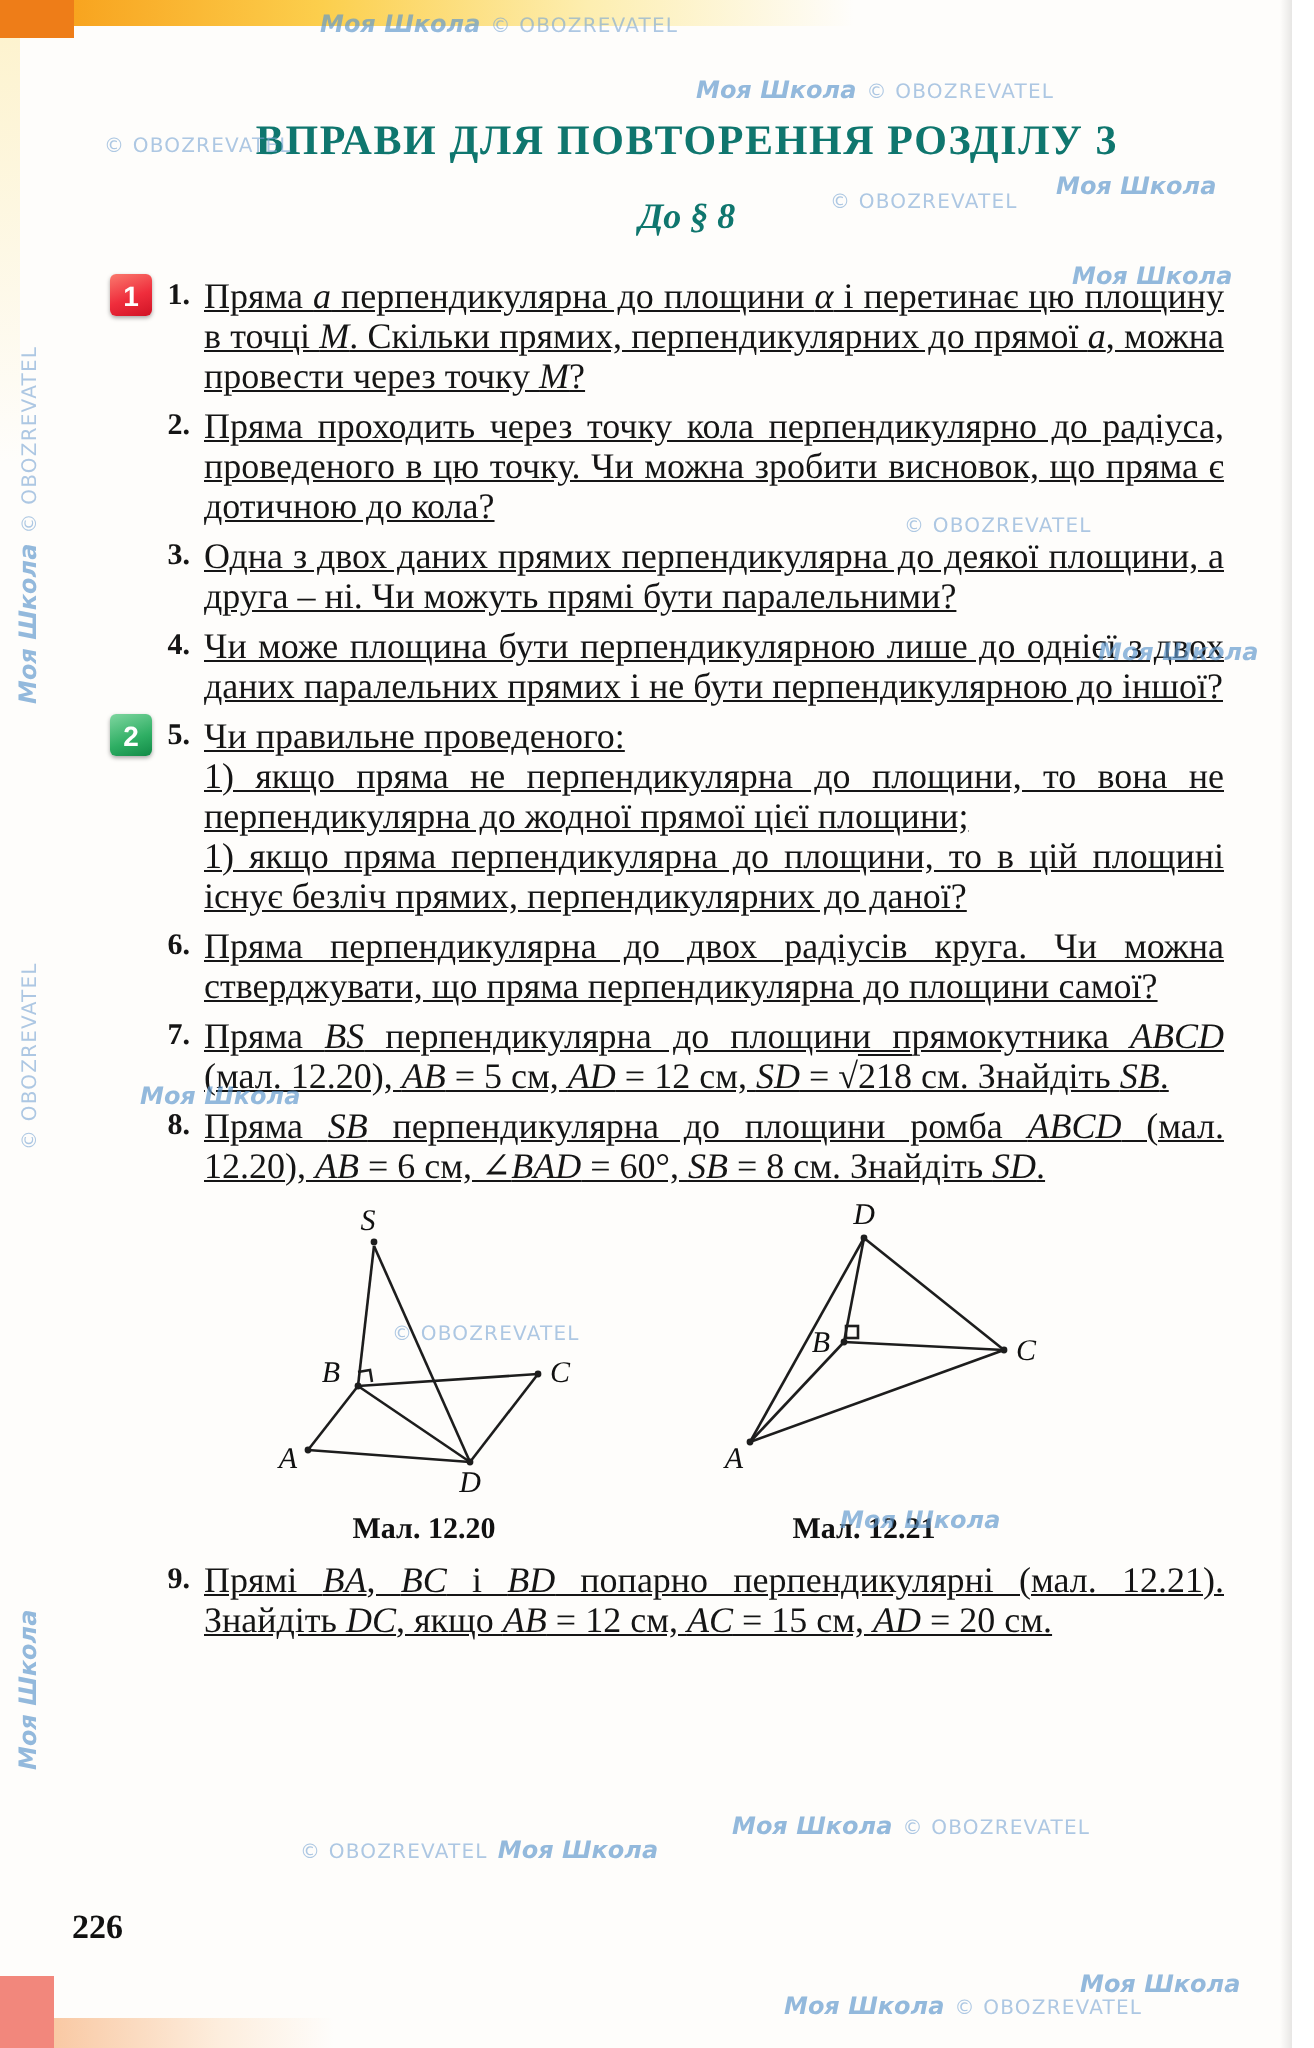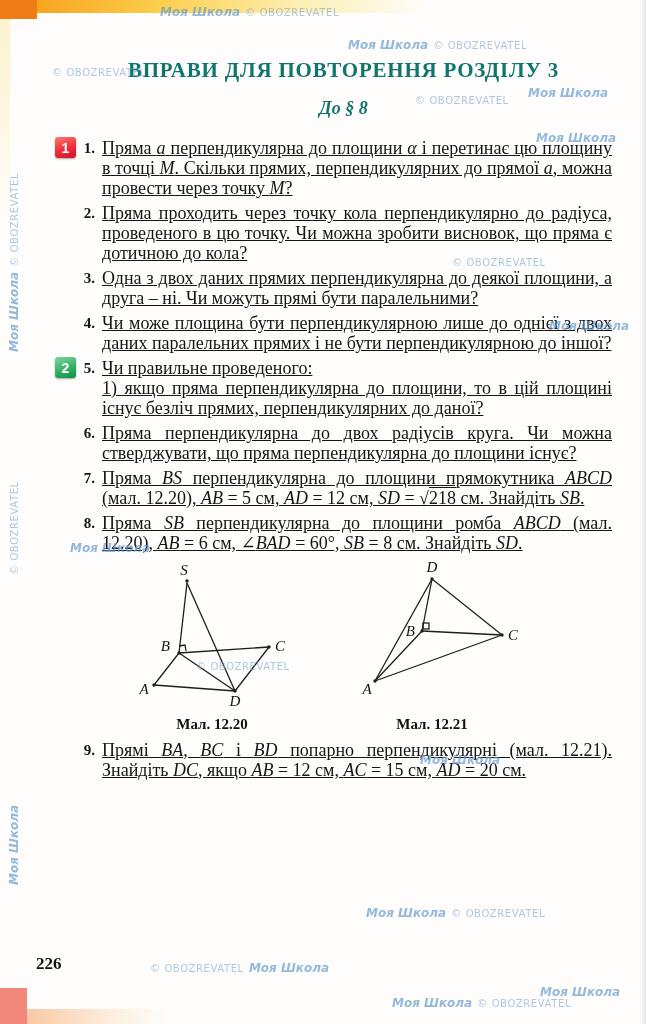--- a/index.html
+++ b/index.html
@@ -88,21 +88,21 @@
   <div class="wm" style="left:52px;top:61px"><span class="wm-credit">© OBOZREVATEL</span></div>
   <div class="wm" style="left:415px;top:89px"><span class="wm-credit">© OBOZREVATEL</span></div>
   <div class="wm" style="left:528px;top:82px"><span class="wm-school">Моя Школа</span></div>
   <div class="wm" style="left:536px;top:127px"><span class="wm-school">Моя Школа</span></div>
   <div class="wm" style="left:452px;top:251px"><span class="wm-credit">© OBOZREVATEL</span></div>
   <div class="wm" style="left:549px;top:315px"><span class="wm-school">Моя Школа</span></div>
   <div class="wm" style="left:70px;top:537px"><span class="wm-school">Моя Школа</span></div>
   <div class="wm" style="left:196px;top:655px"><span class="wm-credit">© OBOZREVATEL</span></div>
   <div class="wm" style="left:420px;top:749px"><span class="wm-school">Моя Школа</span></div>
   <div class="wm" style="left:366px;top:902px"><span class="wm-school">Моя Школа</span> <span class="wm-credit">© OBOZREVATEL</span></div>
-  <div class="wm" style="left:150px;top:957px"><span class="wm-credit">© OBOZREVATEL</span> <span class="wm-school">Моя Школа</span></div>
+  <div class="wm" style="left:150px;top:914px"><span class="wm-credit">© OBOZREVATEL</span> <span class="wm-school">Моя Школа</span></div>
   <div class="wm" style="left:392px;top:992px"><span class="wm-school">Моя Школа</span> <span class="wm-credit">© OBOZREVATEL</span></div>
   <div class="wm" style="left:540px;top:981px"><span class="wm-school">Моя Школа</span></div>
   <div class="wm wm-v" style="left:3px;top:352px"><span class="wm-school">Моя Школа</span> <span class="wm-credit">© OBOZREVATEL</span></div>
   <div class="wm wm-v" style="left:3px;top:575px"><span class="wm-credit">© OBOZREVATEL</span></div>
   <div class="wm wm-v" style="left:3px;top:885px"><span class="wm-school">Моя Школа</span></div>
   <div class="wm wm-v" style="left:645px;top:332px"><span class="wm-school">Моя Школа</span></div>
 
   <main class="content">
     <h1 class="title">ВПРАВИ ДЛЯ ПОВТОРЕННЯ РОЗДІЛУ 3</h1>
     <h2 class="subtitle">До § 8</h2>
@@ -128,27 +128,28 @@
       <div class="problem">
         <span class="pnum">4.</span>
         <div class="ptext">Чи може площина бути перпендикулярною лише до однієї з двох даних паралельних прямих і не бути перпендикулярною до іншої?</div>
       </div>
 
       <div class="problem">
         <span class="badge badge-green">2</span>
         <span class="pnum">5.</span>
         <div class="pbody">
           <div class="ptext">Чи правильне проведеного:</div>
+          <div class="ptext">1) якщо пряма не перпендикулярна до площини, то вона не перпендикулярна до жодної прямої цієї площини;</div>
           <div class="ptext">1) якщо пряма перпендикулярна до площини, то в цій площині існує безліч прямих, перпендикулярних до даної?</div>
         </div>
       </div>
 
       <div class="problem">
         <span class="pnum">6.</span>
-        <div class="ptext">Пряма перпендикулярна до двох радіусів круга. Чи можна стверджувати, що пряма перпендикулярна до площини існує?</div>
+        <div class="ptext">Пряма перпендикулярна до двох радіусів круга. Чи можна стверджувати, що пряма перпендикулярна до площини самої?</div>
       </div>
 
       <div class="problem">
         <span class="pnum">7.</span>
         <div class="ptext">Пряма <i>BS</i> перпендикулярна до площини прямокутника <i>ABCD</i> (мал. 12.20), <i>AB</i> = 5 см, <i>AD</i> = 12 см, <i>SD</i> = √<span class="radical">218</span> см. Знайдіть <i>SB</i>.</div>
       </div>
 
       <div class="problem">
         <span class="pnum">8.</span>
         <div class="ptext">Пряма <i>SB</i> перпендикулярна до площини ромба <i>ABCD</i> (мал. 12.20), <i>AB</i> = 6 см, ∠<i>BAD</i> = 60°, <i>SB</i> = 8 см. Знайдіть <i>SD</i>.</div>

